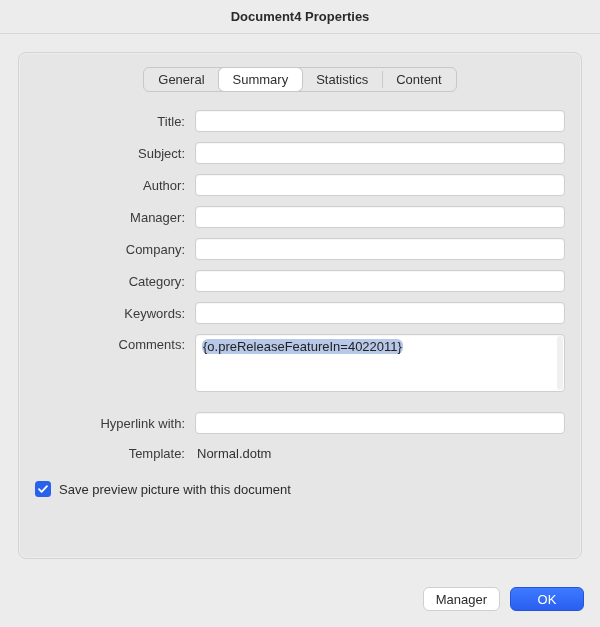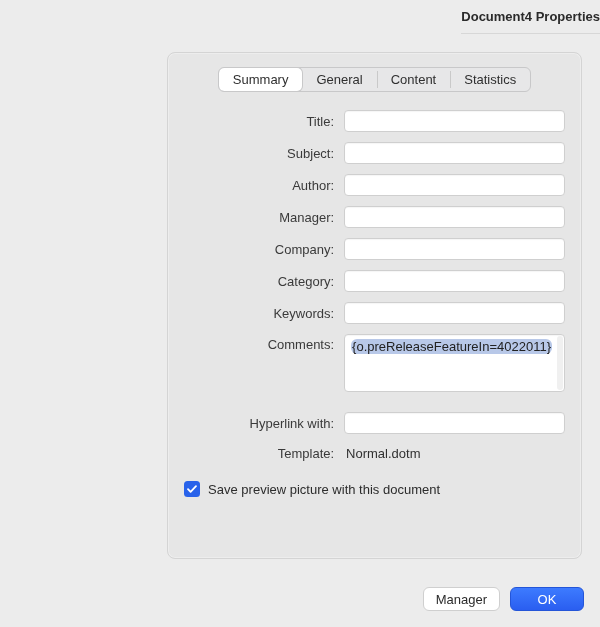--- a/index.html
+++ b/index.html
@@ -6,21 +6,21 @@
   html, body {
     margin: 0; padding: 0;
     width: 600px; height: 627px;
     font-family: -apple-system, "Helvetica Neue", Arial, sans-serif;
     font-size: 13px;
     background: #ececec;
     color: #232323;
   }
   .window {
     width: 600px; height: 627px;
-    display: flex; flex-direction: column; align-items: flex-end;
+    display: flex; flex-direction: column;
   }
   .titlebar {
     height: 34px;
     display: flex; align-items: center; justify-content: center;
     font-weight: 700;
     font-size: 13px;
     color: #2a2a2a;
     border-bottom: 1px solid #d7d7d7;
     background: #ececec;
   }
@@ -176,31 +176,31 @@
 <div class="window">
   <div class="titlebar">
     <span>Document4 Properties</span>
   </div>
 
   <div class="content-area">
     <div class="panel">
 
       <div class="tabs">
         <div class="tab-strip">
+          <div class="tab">
+              <span>General</span>
+            </div>
           <div class="tab active">
               <span>Summary</span>
             </div>
           <div class="tab">
-              <span>General</span>
+              <span>Statistics</span>
             </div>
           <div class="tab">
               <span>Content</span>
-            </div>
-          <div class="tab">
-              <span>Statistics</span>
             </div>
         </div>
       </div>
 
       <div class="form">
         <div class="lbl">Title:</div>
         <input class="tinput" type="text" value="" style="">
 
         <div class="lbl">Subject:</div>
         <input class="tinput" type="text" value="" style="">

